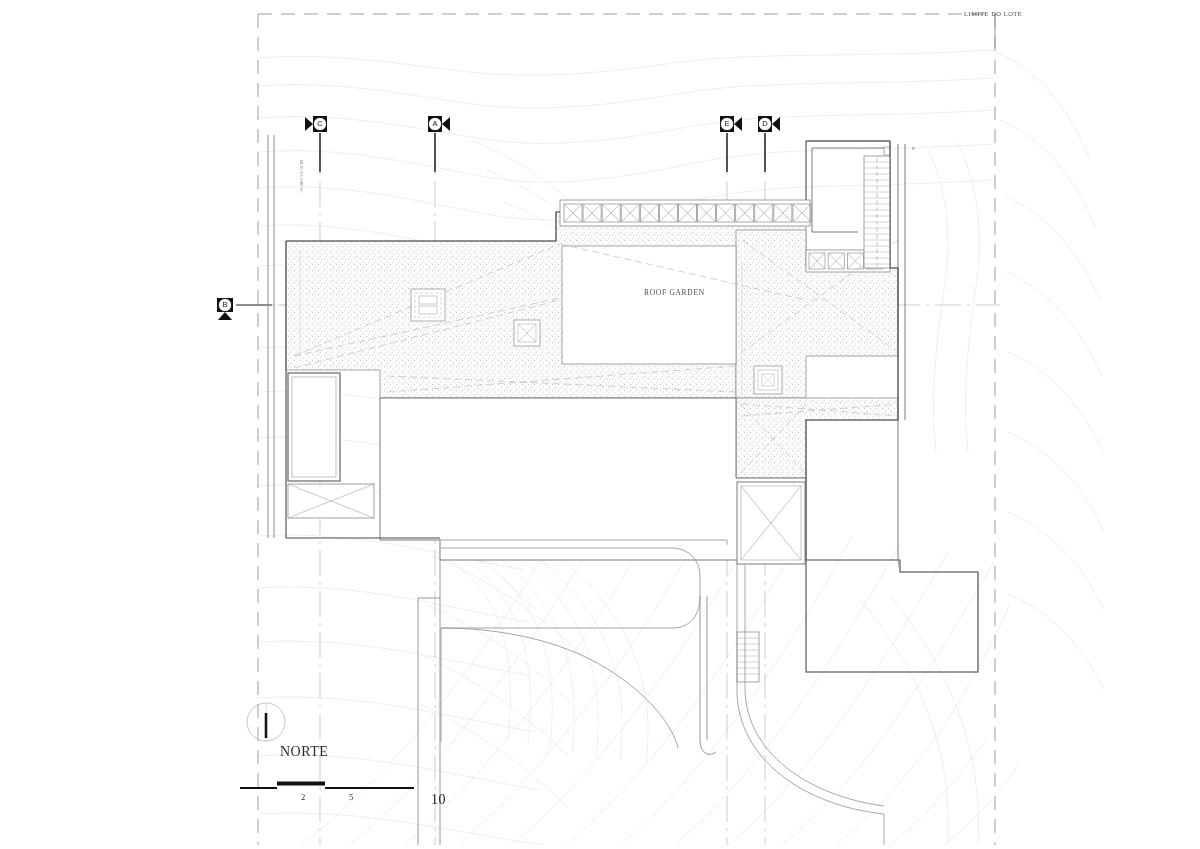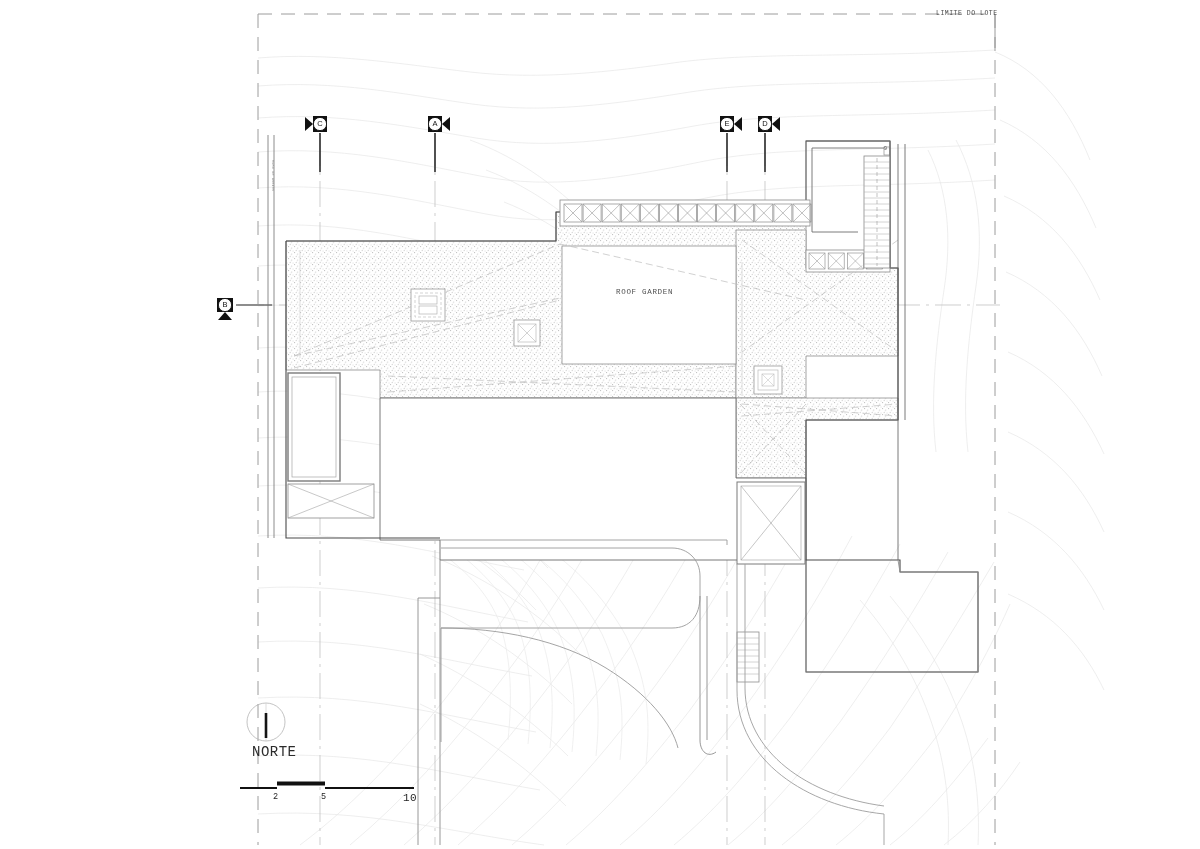--- a/index.html
+++ b/index.html
@@ -1,27 +1,27 @@
 <!DOCTYPE html>
 <html><head>
 <meta charset="utf-8">
 <style>
   html,body{margin:0;padding:0;background:#ffffff;}
   body{width:1200px;height:849px;overflow:hidden;
        font-family:"Liberation Sans","DejaVu Sans",sans-serif;}
   #stage{position:relative;width:1200px;height:849px;background:#ffffff;}
   svg.sheet{position:absolute;left:0;top:0;width:1200px;height:849px;}
-  .lbl{position:absolute;font-family:Liberation Mono, monospace;
-       color:#5b5b5b;white-space:nowrap;letter-spacing:.4px;}
+  .lbl{position:absolute;font-family:Liberation Serif, serif;
+       color:#5b5b5b;white-space:nowrap;letter-spacing:.4px;margin-left:28px;}
   #lbl-limite{left:936px;top:10px;font-size:6.5px;color:#4a4a4a;letter-spacing:.5px;}
   #lbl-roofgarden{left:616px;top:288px;font-size:7.5px;color:#4f4f4f;letter-spacing:.7px;}
   #lbl-norte{left:252px;top:744px;font-size:14px;color:#2b2b2b;letter-spacing:.5px;}
   #lbl-s2{left:273px;top:792px;font-size:8.5px;color:#1f1f1f;}
   #lbl-s5{left:321px;top:792px;font-size:8.5px;color:#1f1f1f;}
-  #lbl-s10{left:403px;top:792px;font-size:11px;color:#1f1f1f;}
+  #lbl-s10{left:403px;top:792px;font-size:14px;color:#1f1f1f;}
   #lbl-stairno{left:884px;top:146px;font-size:5px;color:#555;}
   #lbl-wallnote{left:271px;top:160px;font-size:3.4px;color:#8a8a8a;
                 writing-mode:vertical-rl;letter-spacing:.2px;}
   .mk{position:absolute;width:22px;height:16px;}
   .mk .t{position:absolute;left:0;top:0;width:22px;height:16px;
          text-align:center;font-size:7.5px;line-height:16px;color:#111;}
 </style>
 </head>
 <body>
 

